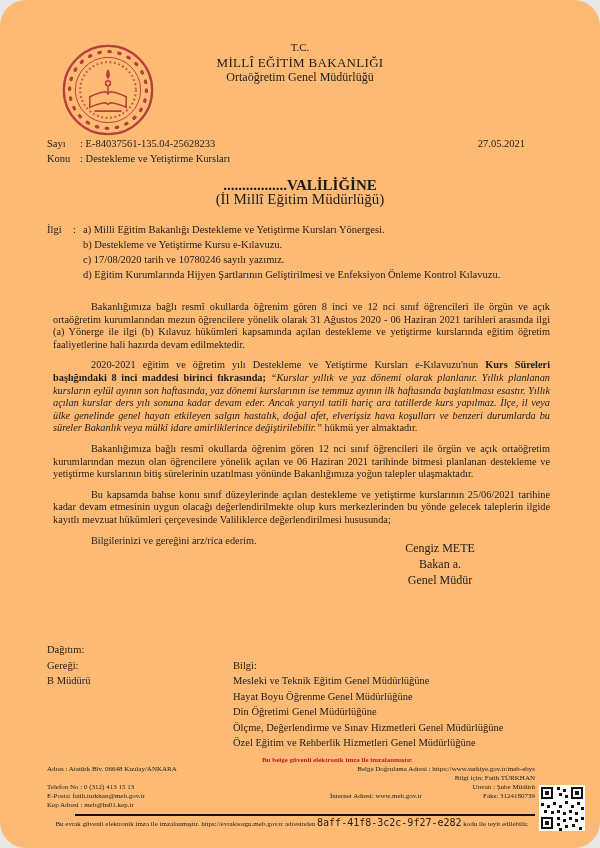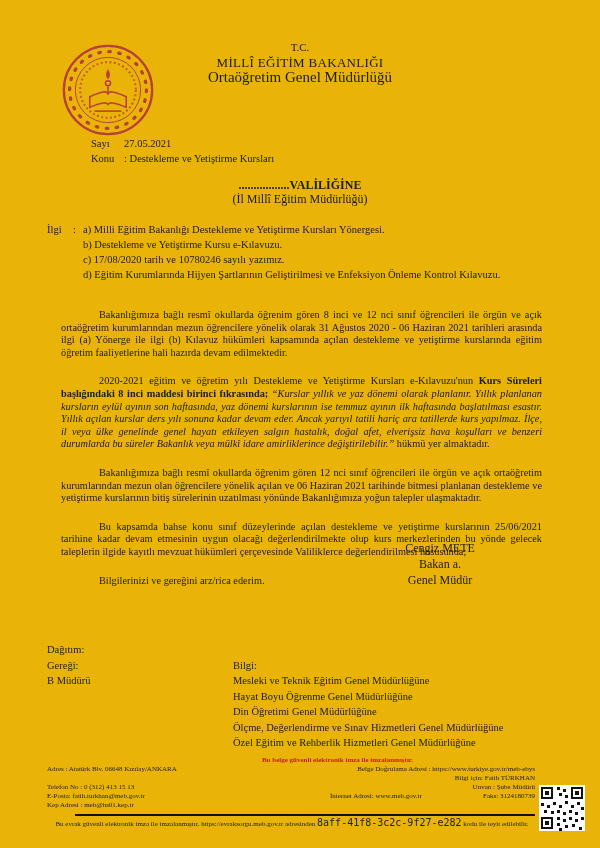--- a/index.html
+++ b/index.html
@@ -1,45 +1,45 @@
 <!DOCTYPE html>
 <html lang="tr"><head>
 <meta charset="utf-8">
 <style>
   html,body{margin:0;padding:0;background:#e8e8e8;}
   .page{
-    position:relative; width:600px; height:848px; background:#eab308;
+    position:relative; width:600px; height:848px; background:#fdba74;
     margin:0 auto; overflow:hidden;
     font-family:"Liberation Serif","DejaVu Serif",serif;
-    color:#1c1c1c; -webkit-font-smoothing:antialiased;
+    color:#1c1c1c;border-radius:26px; -webkit-font-smoothing:antialiased;
   }
   
   .emblem{position:absolute; left:60px; top:42px; width:96px; height:96px;}
   .header-center{position:absolute; left:0; right:0; top:40px; text-align:center; line-height:15px;}
   .hdr-tc{font-size:11px;}
   .hdr-ministry{font-size:13px; letter-spacing:.3px;}
-  .hdr-dept{font-size:15px;}
-  
-  .meta{position:absolute; left:47px; right:75px; top:136px; font-size:10.5px; line-height:15px;margin-left:44px;}
+  .hdr-dept{font-size:12px;}
+  
+  .meta{position:absolute; left:47px; right:75px; top:136px; font-size:10.5px; line-height:15px;}
   .meta-row{display:flex;}
   .meta-label{width:33px; flex:none;}
   .meta-value{flex:1;}
   .meta-date{flex:none;}
   
-  .recipient{position:absolute; left:0; right:0; top:178px; text-align:center; font-size:12px; line-height:14px;}
+  .recipient{position:absolute; left:0; right:0; top:178px; text-align:center; font-size:15px; line-height:14px;}
   .recipient .line1{font-weight:bold;}
   
   .references{position:absolute; left:47px; right:42px; top:222px; font-size:10.5px; line-height:15px;}
   .ref-row{display:flex;}
   .ref-label{width:26px; flex:none;}
   .ref-colon{width:10px; flex:none;}
   .ref-text{flex:1;}
   
   .body-text{position:absolute; left:45px; right:42px; top:293px; font-size:10.3px; line-height:12.6px; text-align:justify;}
-  .body-text p{margin:16px; text-indent:38px;}
+  .body-text p{margin:8px; text-indent:38px;}
   .q-bold{font-weight:bold;}
   .q-italic{font-style:italic;}
   
   .signature{position:absolute; left:355px; top:540px; width:170px; text-align:center; font-size:12px; line-height:16px;}
   
   .distribution{position:absolute; left:47px; right:42px; top:598px; font-size:10.5px; line-height:15.5px;margin-top:44px;}
   .dist-cols{display:flex;}
   .dist-left{width:186px; flex:none;}
   .dist-right{flex:1;}
   
@@ -83,20 +83,21 @@
 
   <div class="header-center">
     <div class="hdr-tc">T.C.</div>
     <div class="hdr-ministry">MİLLÎ EĞİTİM BAKANLIĞI</div>
     <div class="hdr-dept">Ortaöğretim Genel Müdürlüğü</div>
   </div>
 
   <div class="meta">
     <div class="meta-row">
       <span class="meta-label">Sayı</span>
+      <span class="meta-value">: E-84037561-135.04-25628233</span>
       <span class="meta-date">27.05.2021</span>
     </div>
     <div class="meta-row">
       <span class="meta-label">Konu</span>
       <span class="meta-value">: Destekleme ve Yetiştirme Kursları</span>
     </div>
   </div>
 
   <div class="recipient">
     <div class="line1">.................VALİLİĞİNE</div>

